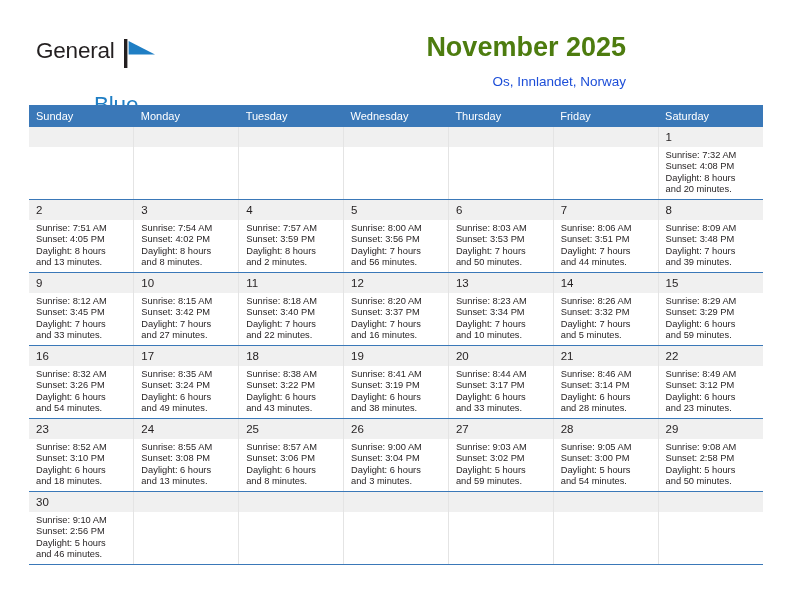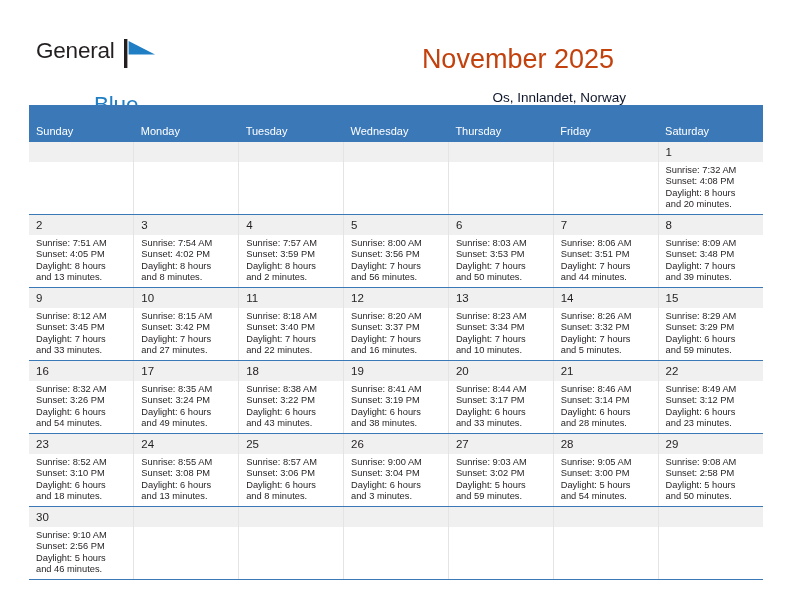--- a/index.html
+++ b/index.html
@@ -66,29 +66,29 @@
   }
 
   .title-block {
     position: absolute;
     right: 0;
     top: 0;
     text-align: right;
   }
   .cal-title {
     font-size: 27px;
-    color: #c2410c;
+    color: #4d7c0f;
     line-height: 34px;
     white-space: nowrap;
-    font-weight: normal;
-    margin: 12px;
+    font-weight: bold;
+    margin: 0;
   }
   .cal-subtitle {
     font-size: 13.5px;
-    color: #0f172a;
+    color: #1d4ed8;
     line-height: 20px;
     margin: 8px 0 0 0;
     white-space: nowrap;
     font-weight: normal;
   }
 
   
   .calendar {
     position: absolute;
     left: 29px;
@@ -96,21 +96,21 @@
     width: 734px;
     border-collapse: collapse;
     table-layout: fixed;
   }
   .calendar th {
     background: #3a78b8;
     color: #ffffff;
     font-size: 11px;
     font-weight: normal;
     text-align: left;
-    padding: 20px 0 5px 7px;
+    padding: 5px 0 5px 7px;
     height: 11px;
     border: none;
   }
   .calendar td {
     vertical-align: top;
     padding: 0;
     height: 72px;
     border-left: 1px solid #e4e4e4;
     border-bottom: 1px solid #3a78b8;
     background: #ffffff;

